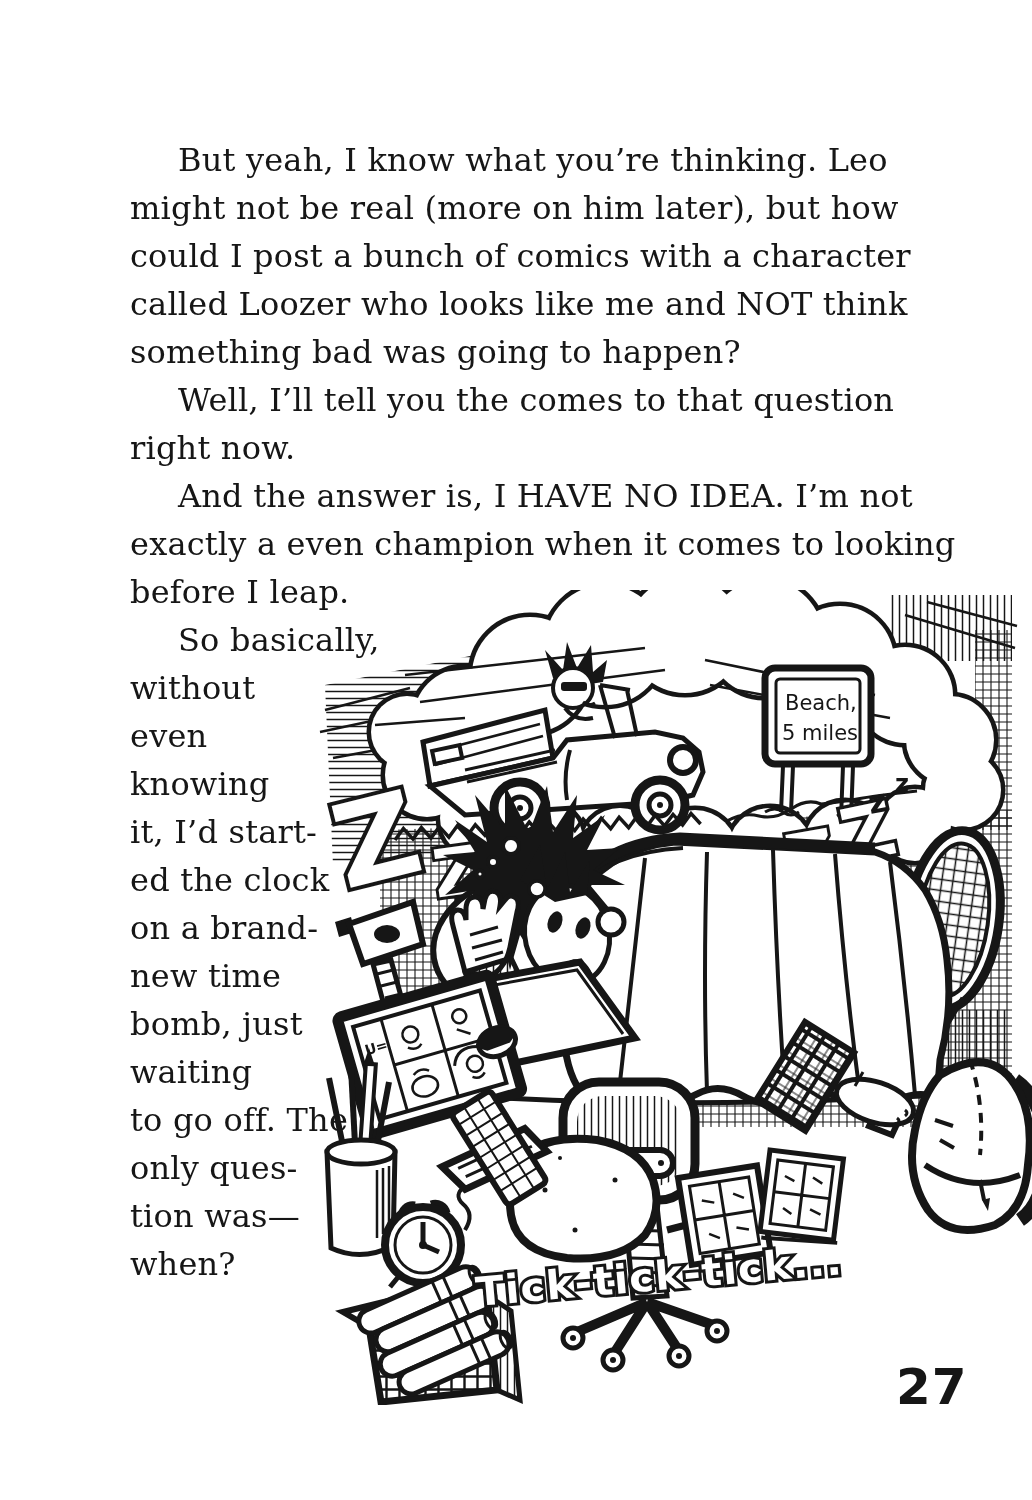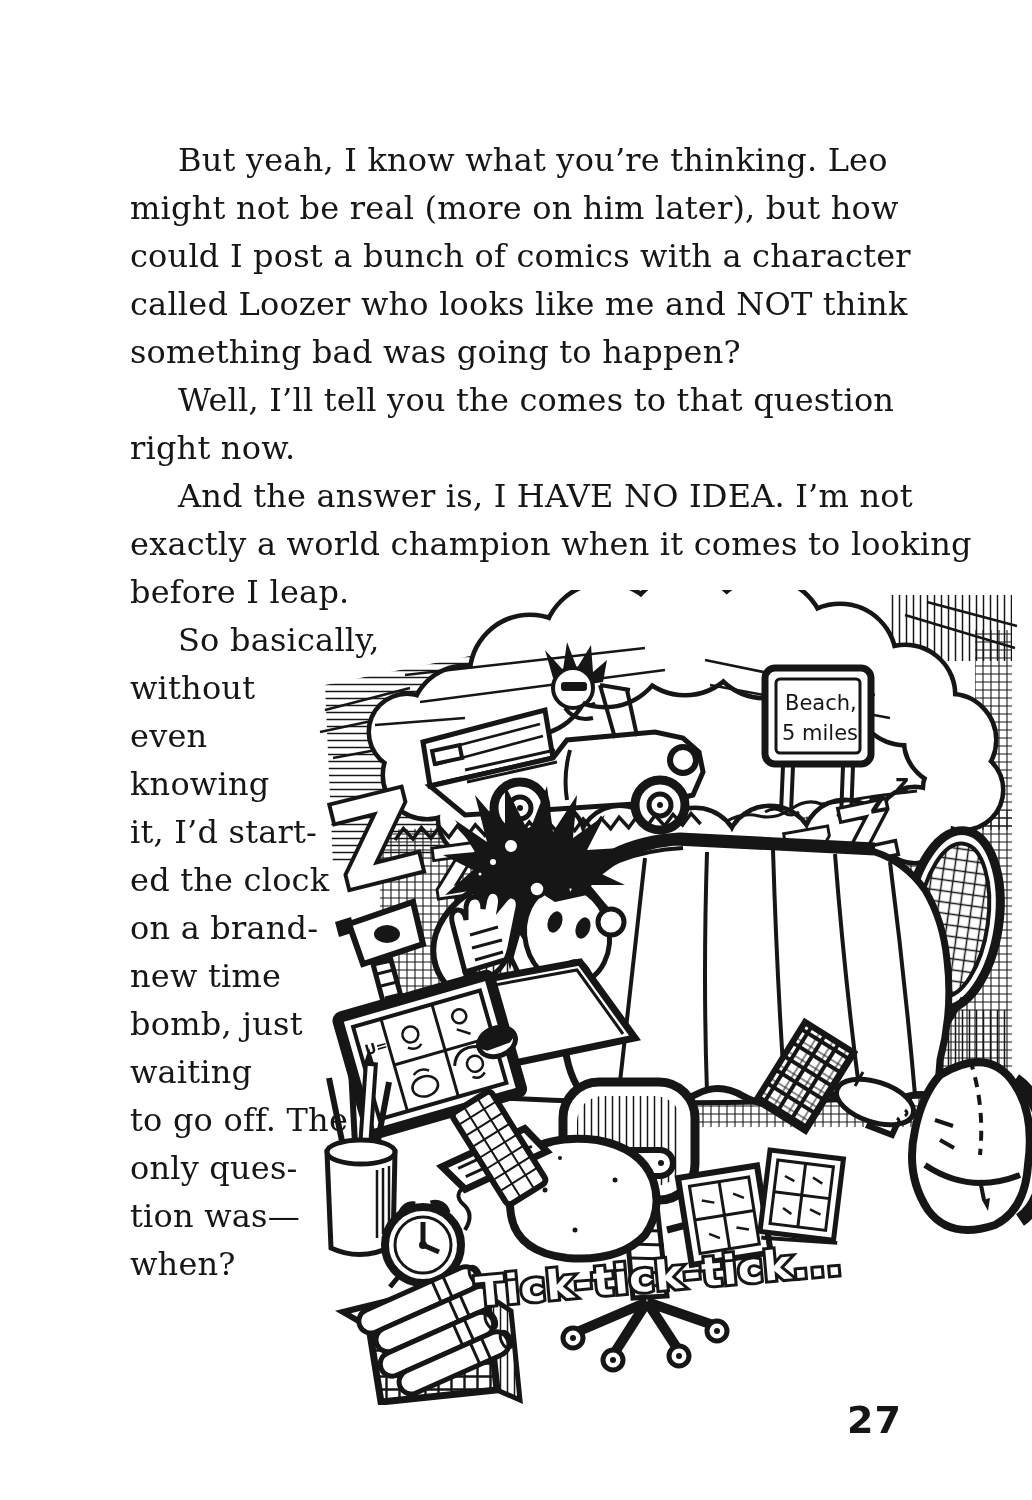--- a/index.html
+++ b/index.html
@@ -4,23 +4,23 @@
 <style>
   html,body{margin:0;padding:0;background:#e8e8e8;}
   .page{
     position:relative;width:1032px;height:1500px;background:#ffffff;
     margin:0 auto;overflow:hidden;color:#161616;
     font-family:"DejaVu Serif","Liberation Serif",serif;
   }
   .text-block{position:absolute;left:130px;top:136px;font-size:32px;line-height:48px;letter-spacing:.2px;}
   .para{margin:0;white-space:pre;text-indent:48px;}
   .page-number{
-    position:absolute;left:847px;top:1358px;
+    position:absolute;left:896px;top:1358px;
     font-family:"DejaVu Sans","Liberation Sans",sans-serif;
-    font-weight:bold;font-size:38px;letter-spacing:1px;margin-top:40px;
+    font-weight:bold;font-size:50px;letter-spacing:1px;
   }
   svg.illustration{position:absolute;left:315px;top:590px;}
   .ln{stroke:#161616;fill:none;}
   .wh{fill:#ffffff;stroke:#161616;}
   .bk{fill:#161616;stroke:none;}
   .zo{fill:#ffffff;stroke:#161616;paint-order:stroke;font-family:"DejaVu Sans",sans-serif;font-weight:bold;}
   .zs{fill:#161616;font-family:"DejaVu Sans",sans-serif;font-weight:bold;}
   .signtxt{fill:#161616;font-family:"DejaVu Sans",sans-serif;font-size:21px;}
   .ticktxt{
     fill:#ffffff;stroke:#161616;stroke-width:6px;paint-order:stroke;
@@ -35,21 +35,21 @@
 
   <div class="text-block">
     <p class="para">But yeah, I know what you’re thinking. Leo
 might not be real (more on him later), but how
 could I post a bunch of comics with a character
 called Loozer who looks like me and NOT think
 something bad was going to happen?</p>
     <p class="para">Well, I’ll tell you the comes to that question
 right now.</p>
     <p class="para">And the answer is, I HAVE NO IDEA. I’m not
-exactly a world champion when it comes to looking
+exactly a even champion when it comes to looking
 before I leap.</p>
     <p class="para">So basically,
 without
 even
 knowing
 it, I’d start-
 ed the clock
 on a brand-
 new time
 bomb, just

